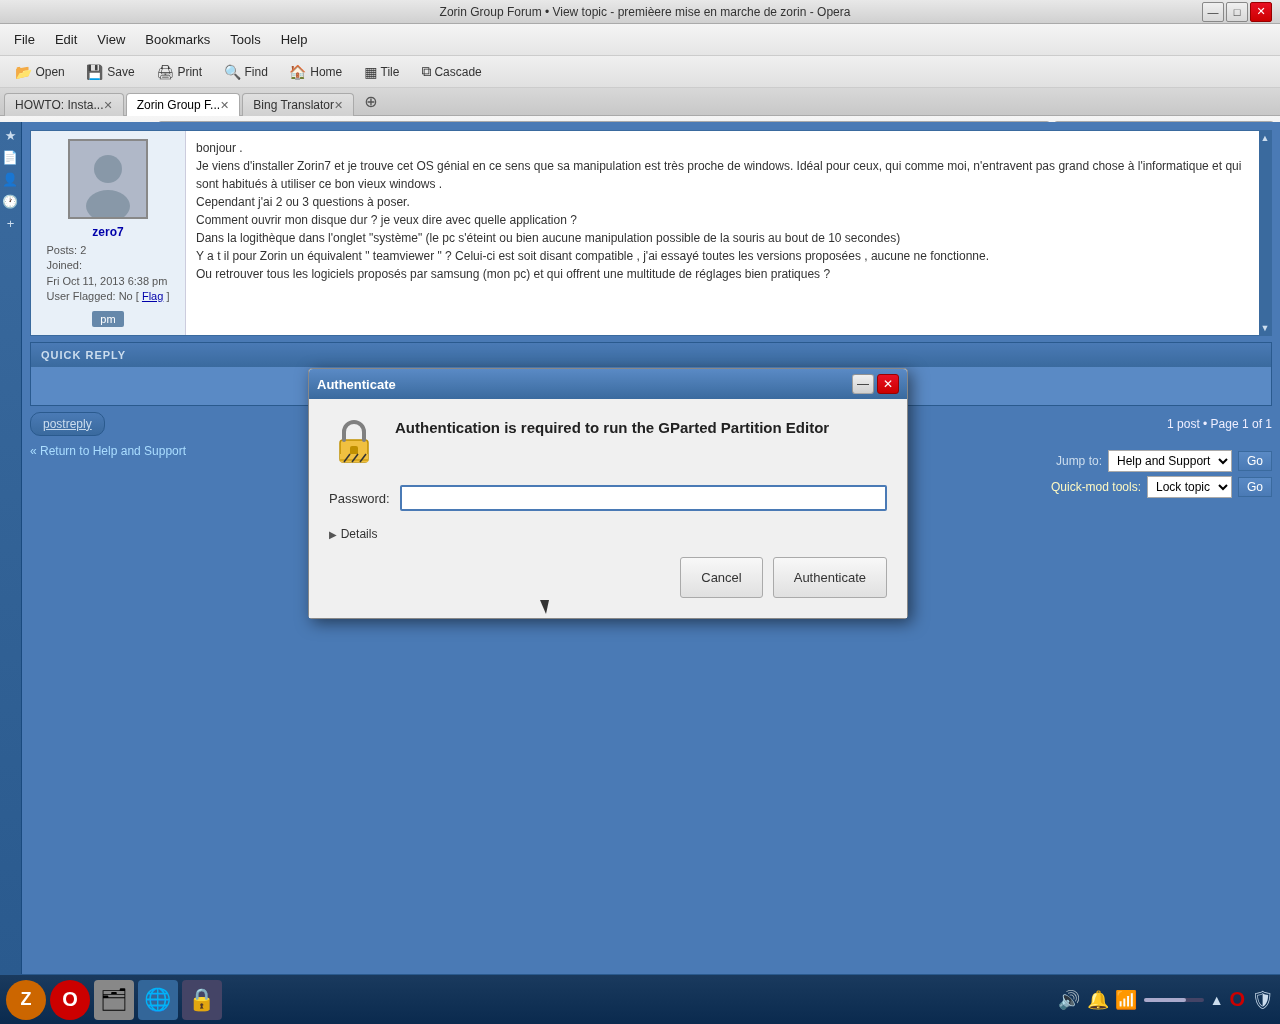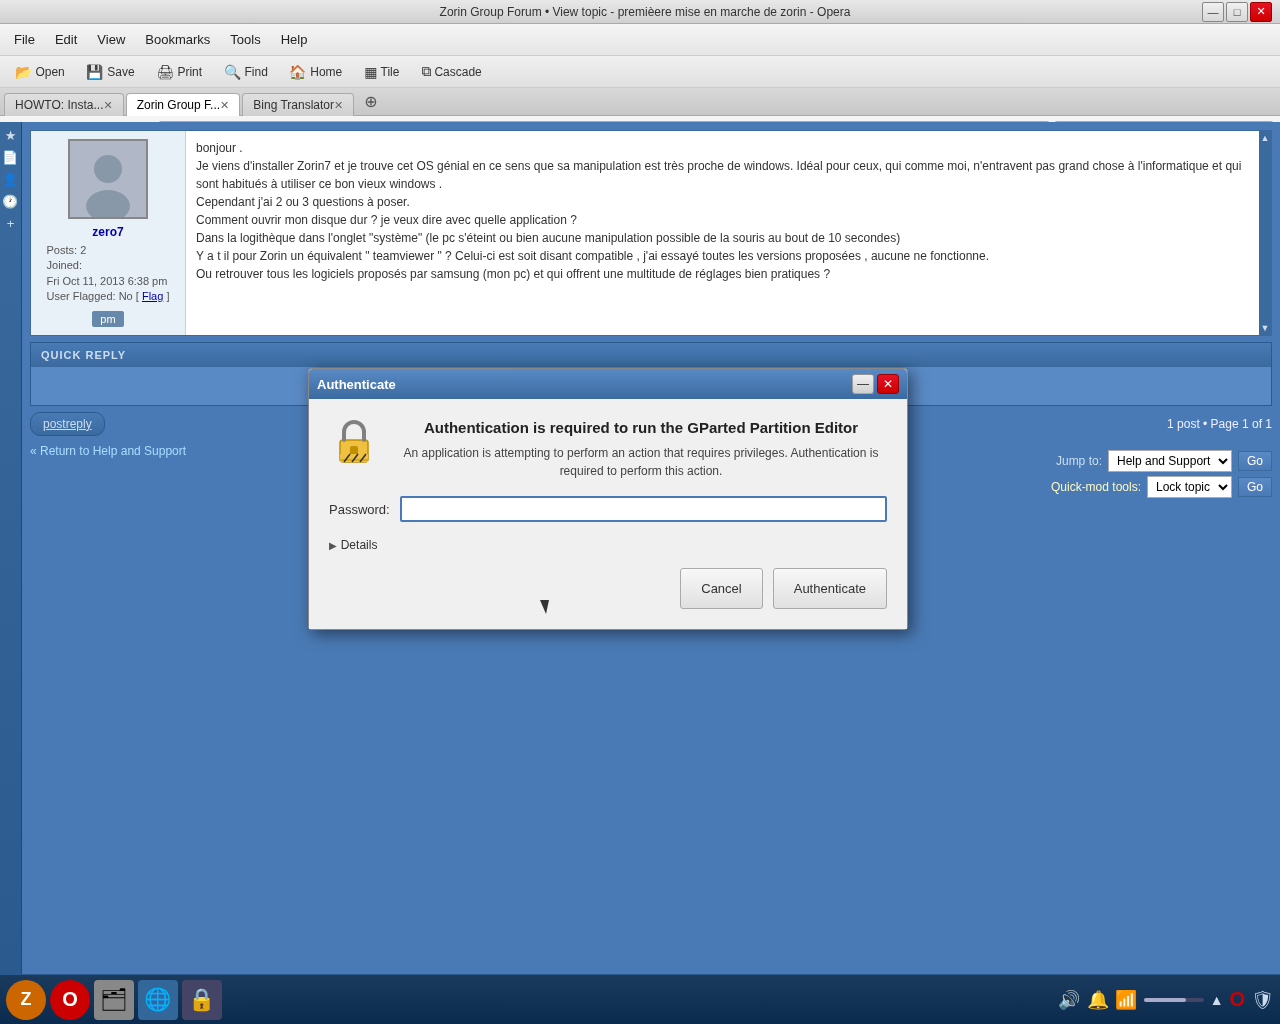--- a/index.html
+++ b/index.html
@@ -770,21 +770,20 @@
             <rect x="10" y="38" width="28" height="8" rx="0 0 3 3" fill="#f0c040"></rect>
             <line x1="10" y1="44" x2="38" y2="44" stroke="#c09000" stroke-width="1"></line>
 
             <line x1="14" y1="46" x2="20" y2="38" stroke="#333" stroke-width="1.5"></line>
             <line x1="22" y1="46" x2="28" y2="38" stroke="#333" stroke-width="1.5"></line>
             <line x1="30" y1="46" x2="36" y2="38" stroke="#333" stroke-width="1.5"></line>
           </svg>
         </div>
         <div>
           <div class="dialog-heading">Authentication is required to run the GParted Partition Editor</div>
-          <div class="dialog-desc">An application is attempting to perform an action that requires privileges. Authentication is required to perform this action.</div>
         </div>
       </div>
 
       <div class="dialog-password-row">
         <label class="password-label">Password:</label>
         <input type="password" class="password-input" value="" style="">
       </div>
 
       <div class="dialog-details">
         <div class="details-toggle">

